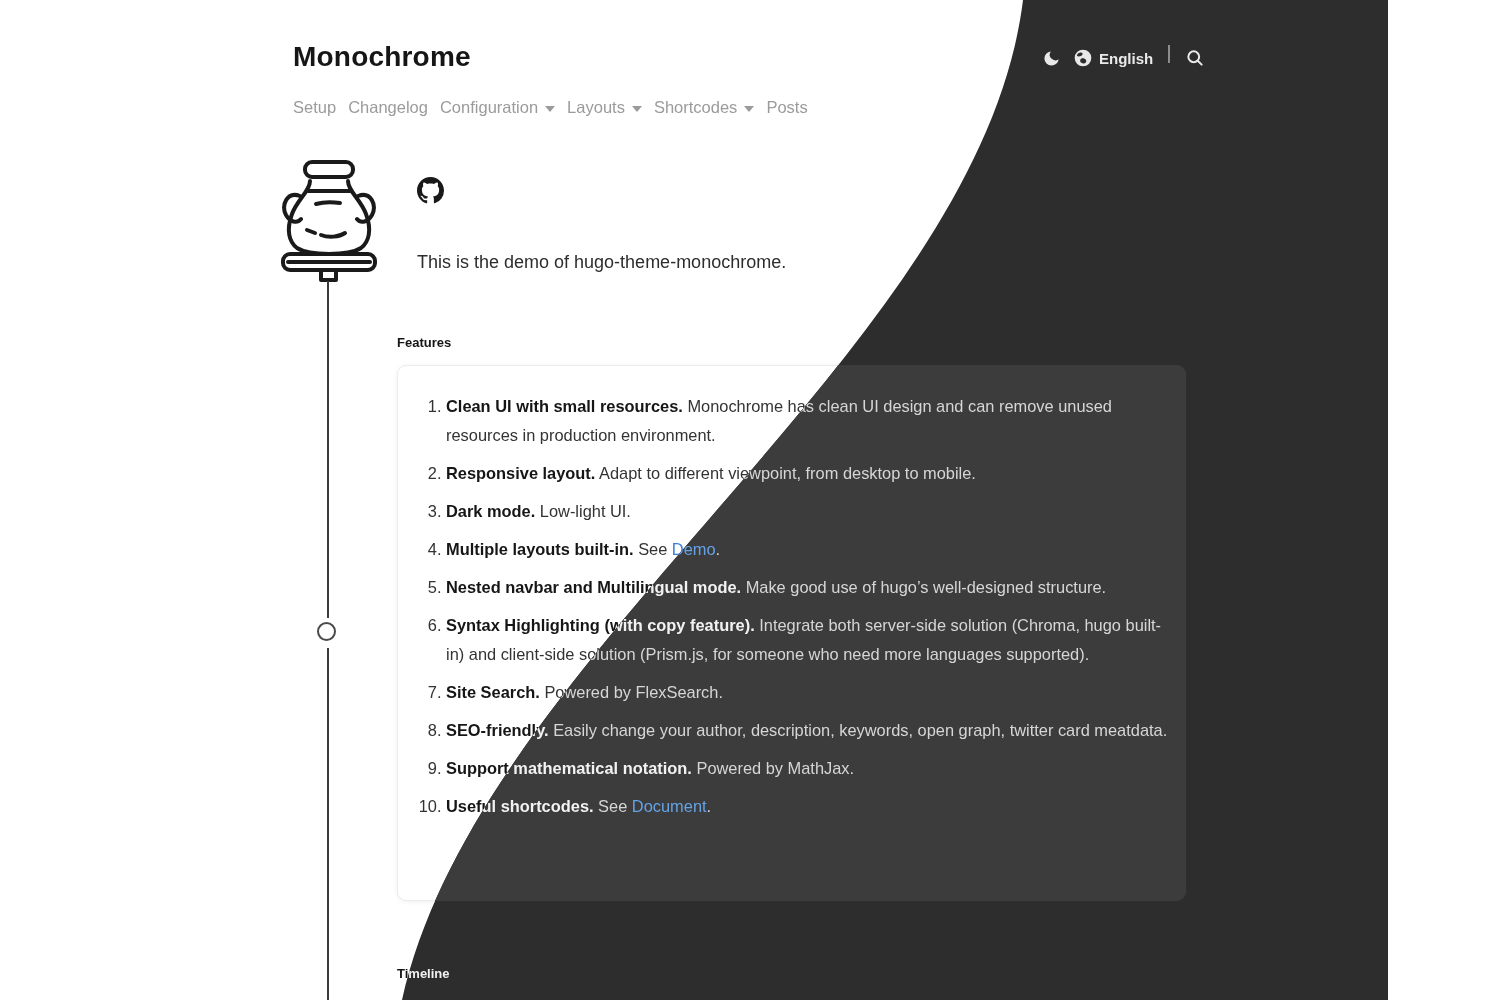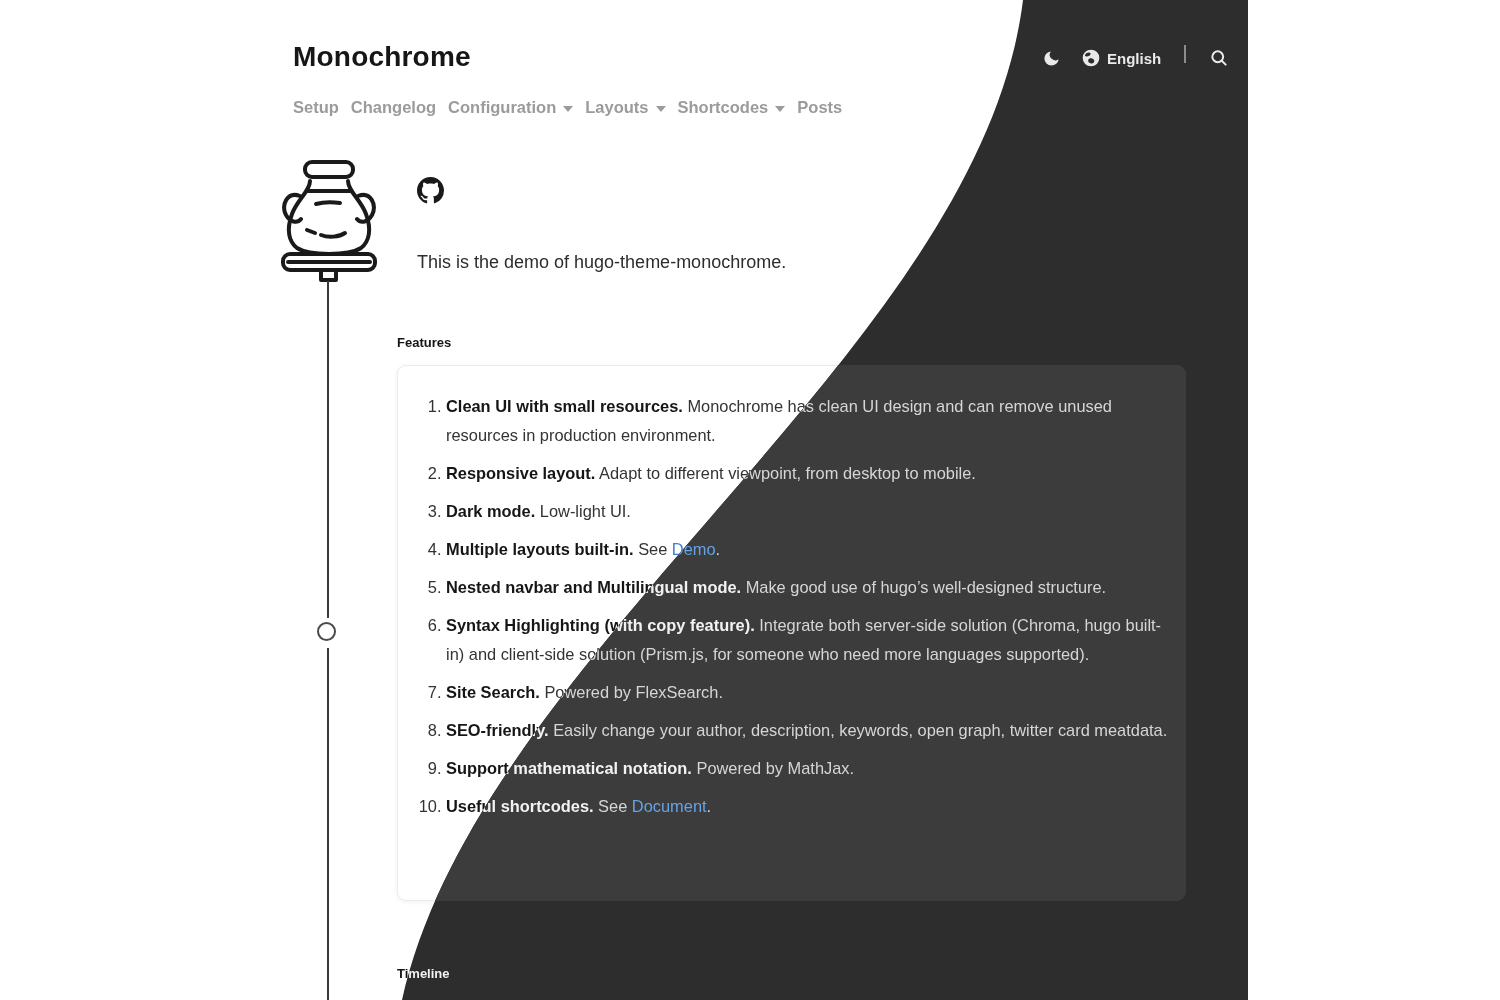--- a/index.html
+++ b/index.html
@@ -1,34 +1,34 @@
 <!DOCTYPE html>
 <html style="--light_bg: #ffffff; --light_card_bg: #ffffff; --light_card_border: #ececec; --dark_bg: #2d2d2e; --dark_card_bg: #3c3c3d; --nav_muted: #9b9b9b; --link_light: #3b7dd8; --link_dark: #64a3e6;"><head>
 <meta charset="utf-8">
 <style>
   html,body{margin:0;padding:0;}
   body{font-family:"Liberation Sans","DejaVu Sans",sans-serif;background:#ffffff;}
-  .stage{position:relative;width:1248px;height:1000px;overflow:hidden;}
+  .stage{position:relative;width:1388px;height:1000px;overflow:hidden;}
   .layer{position:absolute;inset:0;}
   .layer.light{background:var(--light_bg,#ffffff);}
   .layer.dark{
     background:var(--dark_bg,#2d2d2e);
     clip-path:polygon(1023px 0,1500px 0,1500px 1000px,402px 1000px,437px 896px,526px 745px,642px 598px,713px 500px,808px 402px,949px 205px);
     clip-path:path('M1023 0 L1500 0 L1500 1000 L402 1000 C480 650 980 350 1023 0 Z');
   }
   .page-content{position:absolute;inset:0;}
 
   .site-title{position:absolute;left:293px;top:41px;font-size:28px;font-weight:700;color:#161616;letter-spacing:.2px;}
   .dark .site-title{color:#f5f5f5;}
 
-  .main-nav{position:absolute;left:293px;top:98px;display:flex;align-items:center;gap:12px;font-size:16.5px;font-weight:700;color:var(--nav_muted,#9b9b9b);}
+  .main-nav{position:absolute;left:293px;top:98px;display:flex;align-items:center;gap:12px;font-size:16.5px;font-weight:400;color:var(--nav_muted,#9b9b9b);}
   .nav-item{display:flex;align-items:center;cursor:pointer;white-space:nowrap;}
   .caret{width:0;height:0;border-left:5px solid transparent;border-right:5px solid transparent;border-top:6px solid var(--nav_muted,#9b9b9b);margin-left:7px;margin-top:3px;}
 
-  .header-controls{position:absolute;left:1042px;top:45px;height:26px;display:flex;gap:20px;color:#e9e9e9;}
+  .header-controls{position:absolute;left:1042px;top:45px;height:26px;display:flex;gap:12px;color:#e9e9e9;}
   .light .header-controls{color:#2a2a2a;}
   .ctrl-btn{display:flex;align-items:center;gap:6px;cursor:pointer;}
   .lang-label{font-size:15px;font-weight:600;}
   .ctrl-sep{width:2px;height:18px;background:#8d8d8d;margin:0 3px;}
   .header-controls svg{display:block;}
   .light .icon-stroke{stroke:#2a2a2a;}
   .dark  .icon-stroke{stroke:#e9e9e9;}
   .light .icon-fill{fill:#2a2a2a;}
   .dark  .icon-fill{fill:#e9e9e9;}
   .light .icon-hole{fill:#ffffff;}

